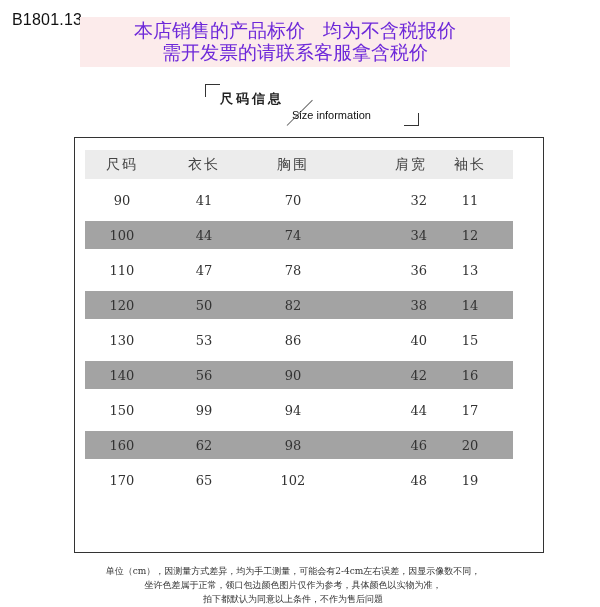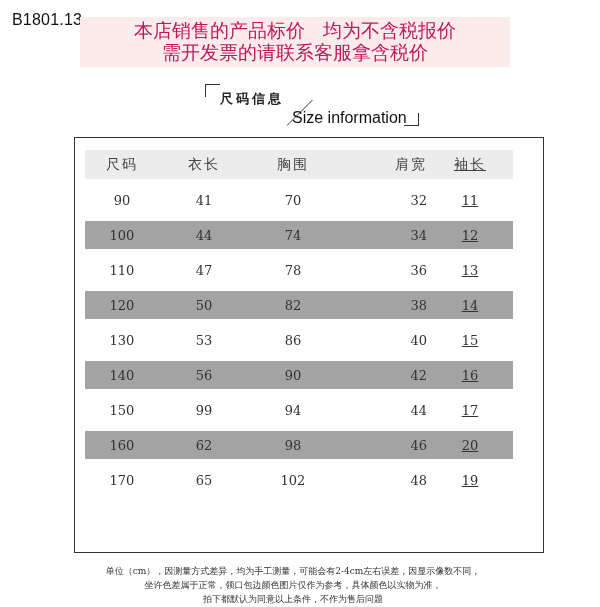--- a/index.html
+++ b/index.html
@@ -30,21 +30,21 @@
       top: 17px;
       width: 430px;
       height: 50px;
       background: #fcebeb;
       text-align: center;
     }
     .banner-line {
       font-family: "DejaVu Serif", serif;
       font-size: 19px;
       line-height: 22px;
-      color: #be185d;
+      color: #6d28d9;
       white-space: pre;
     }
     .banner-line.first { margin-top: 2px; }
 
     .title-block {
       position: absolute;
       left: 205px;
       top: 82px;
       width: 220px;
       height: 50px;
@@ -82,21 +82,21 @@
       font-size: 13px;
       font-weight: bold;
       letter-spacing: 3px;
       color: #222;
     }
     .title-en {
       position: absolute;
       left: 87px;
       top: 27px;
       font-family: "Liberation Sans", sans-serif;
-      font-size: 16px;
+      font-size: 11px;
       color: #111;
       white-space: nowrap;
     }
 
     .table-box {
       position: absolute;
       left: 74px;
       top: 137px;
       width: 470px;
       height: 416px;
@@ -132,21 +132,21 @@
       width: 91px;
       text-align: center;
       font-family: "DejaVu Serif", serif;
       font-size: 13px;
       color: #333;
     }
     .cell:first-child { width: 74px; }
     .cell:nth-child(2) { width: 90px; }
     .cell:nth-child(3) { width: 88px; }
     .cell:nth-child(4) { width: 90px; text-align: right; }
-    .cell:nth-child(5) { width: 86px; text-decoration: underline; }
+    .cell:nth-child(5) { width: 86px; }
     .row.header .cell {
       font-size: 14px;
       color: #444;
       letter-spacing: 2px;
     }
 
     .footnote {
       position: absolute;
       left: 53px;
       top: 564px;

